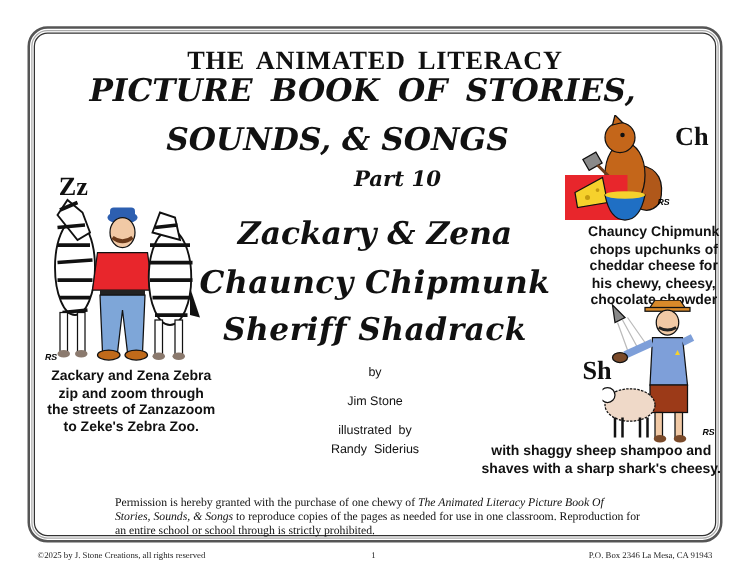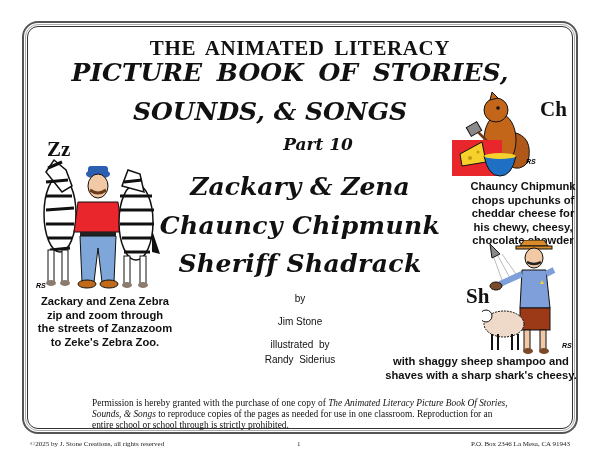--- a/index.html
+++ b/index.html
@@ -171,17 +171,17 @@
     <line x1="30" y1="94" x2="30" y2="110" stroke="#111" stroke-width="2"></line>
     <line x1="36" y1="94" x2="36" y2="110" stroke="#111" stroke-width="2"></line>
   </g>
   <text x="80" y="108" class="rs">RS</text>
 </svg>
 <div class="abs center caption cap-sh">
   <div>with shaggy sheep shampoo and</div>
   <div>shaves with a sharp shark's cheesy.</div>
 </div>
 
-<div class="abs perm"><span>Permission is hereby granted with the purchase of one copy of </span><i>The Animated Literacy Picture Book Of Stories, Sounds, &amp; Songs</i><span> to reproduce copies of the pages as needed for use in one classroom.  Reproduction for an entire school or school through is strictly prohibited.</span></div>
+<div class="abs perm"><span>Permission is hereby granted with the purchase of one chewy of </span><i>The Animated Literacy Picture Book Of Stories, Sounds, &amp; Songs</i><span> to reproduce copies of the pages as needed for use in one classroom.  Reproduction for an entire school or school through is strictly prohibited.</span></div>
 
 <div class="abs foot foot-left">©2025 by J. Stone Creations, all rights reserved</div>
 <div class="abs foot foot-mid">1</div>
 <div class="abs foot foot-right">P.O. Box 2346 La Mesa, CA 91943</div>
 
 </body></html>

